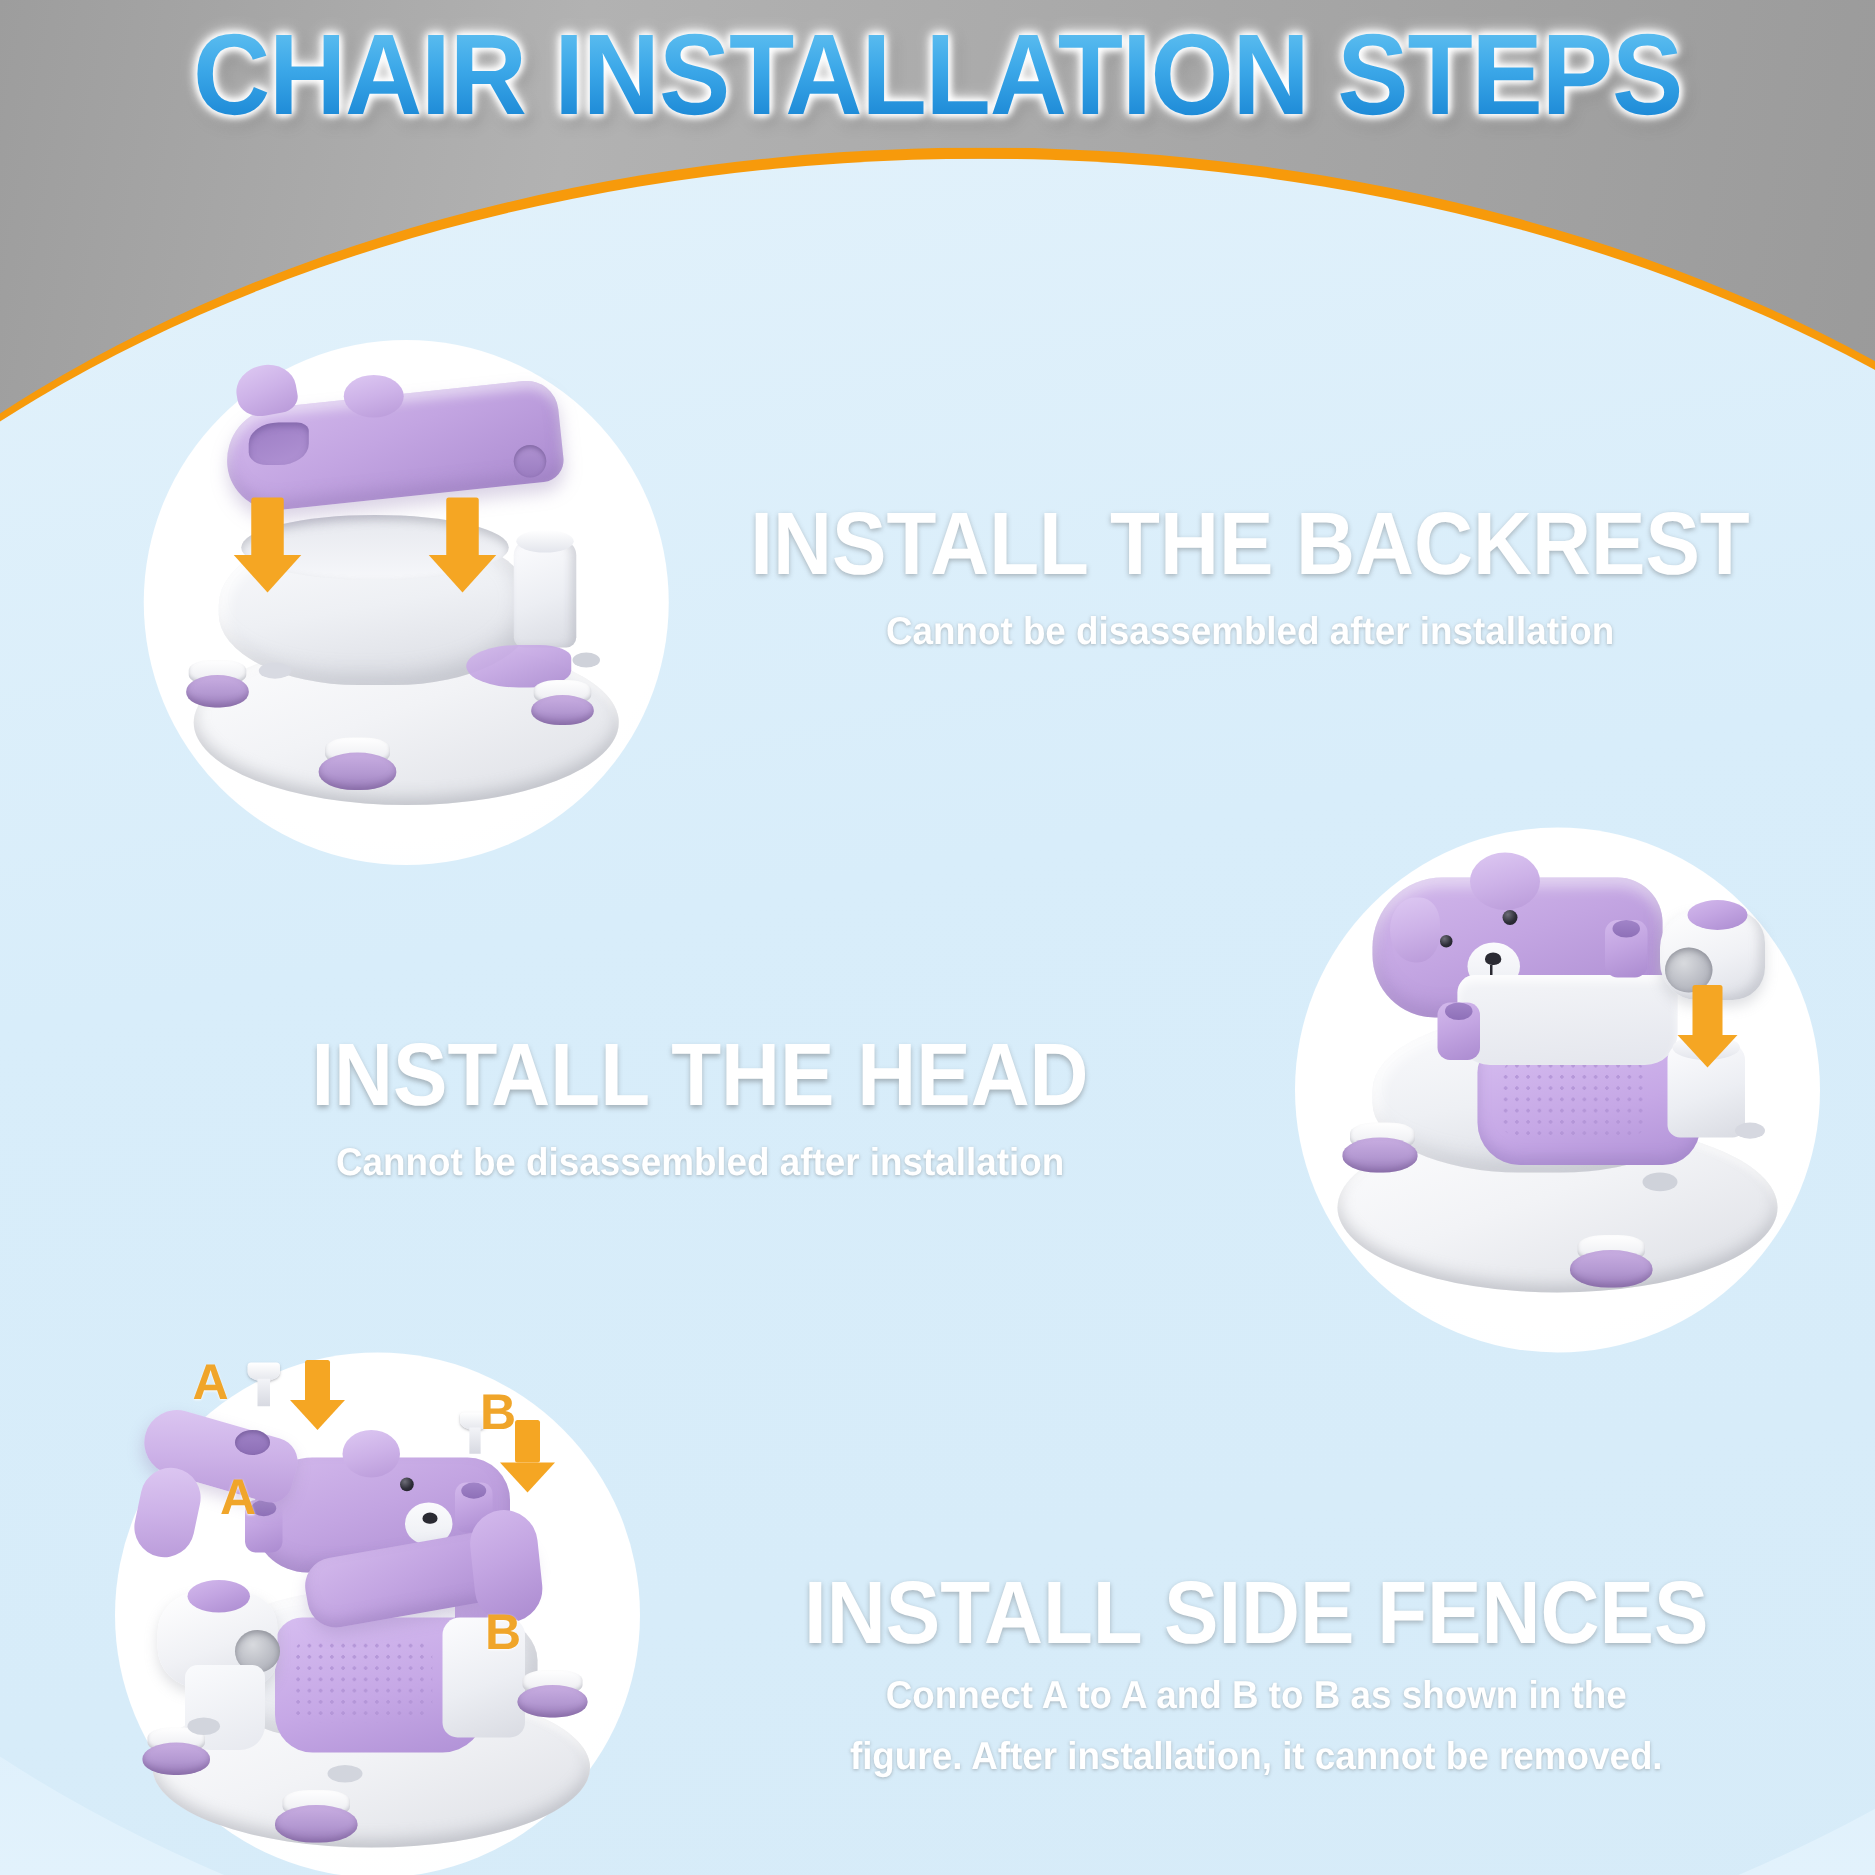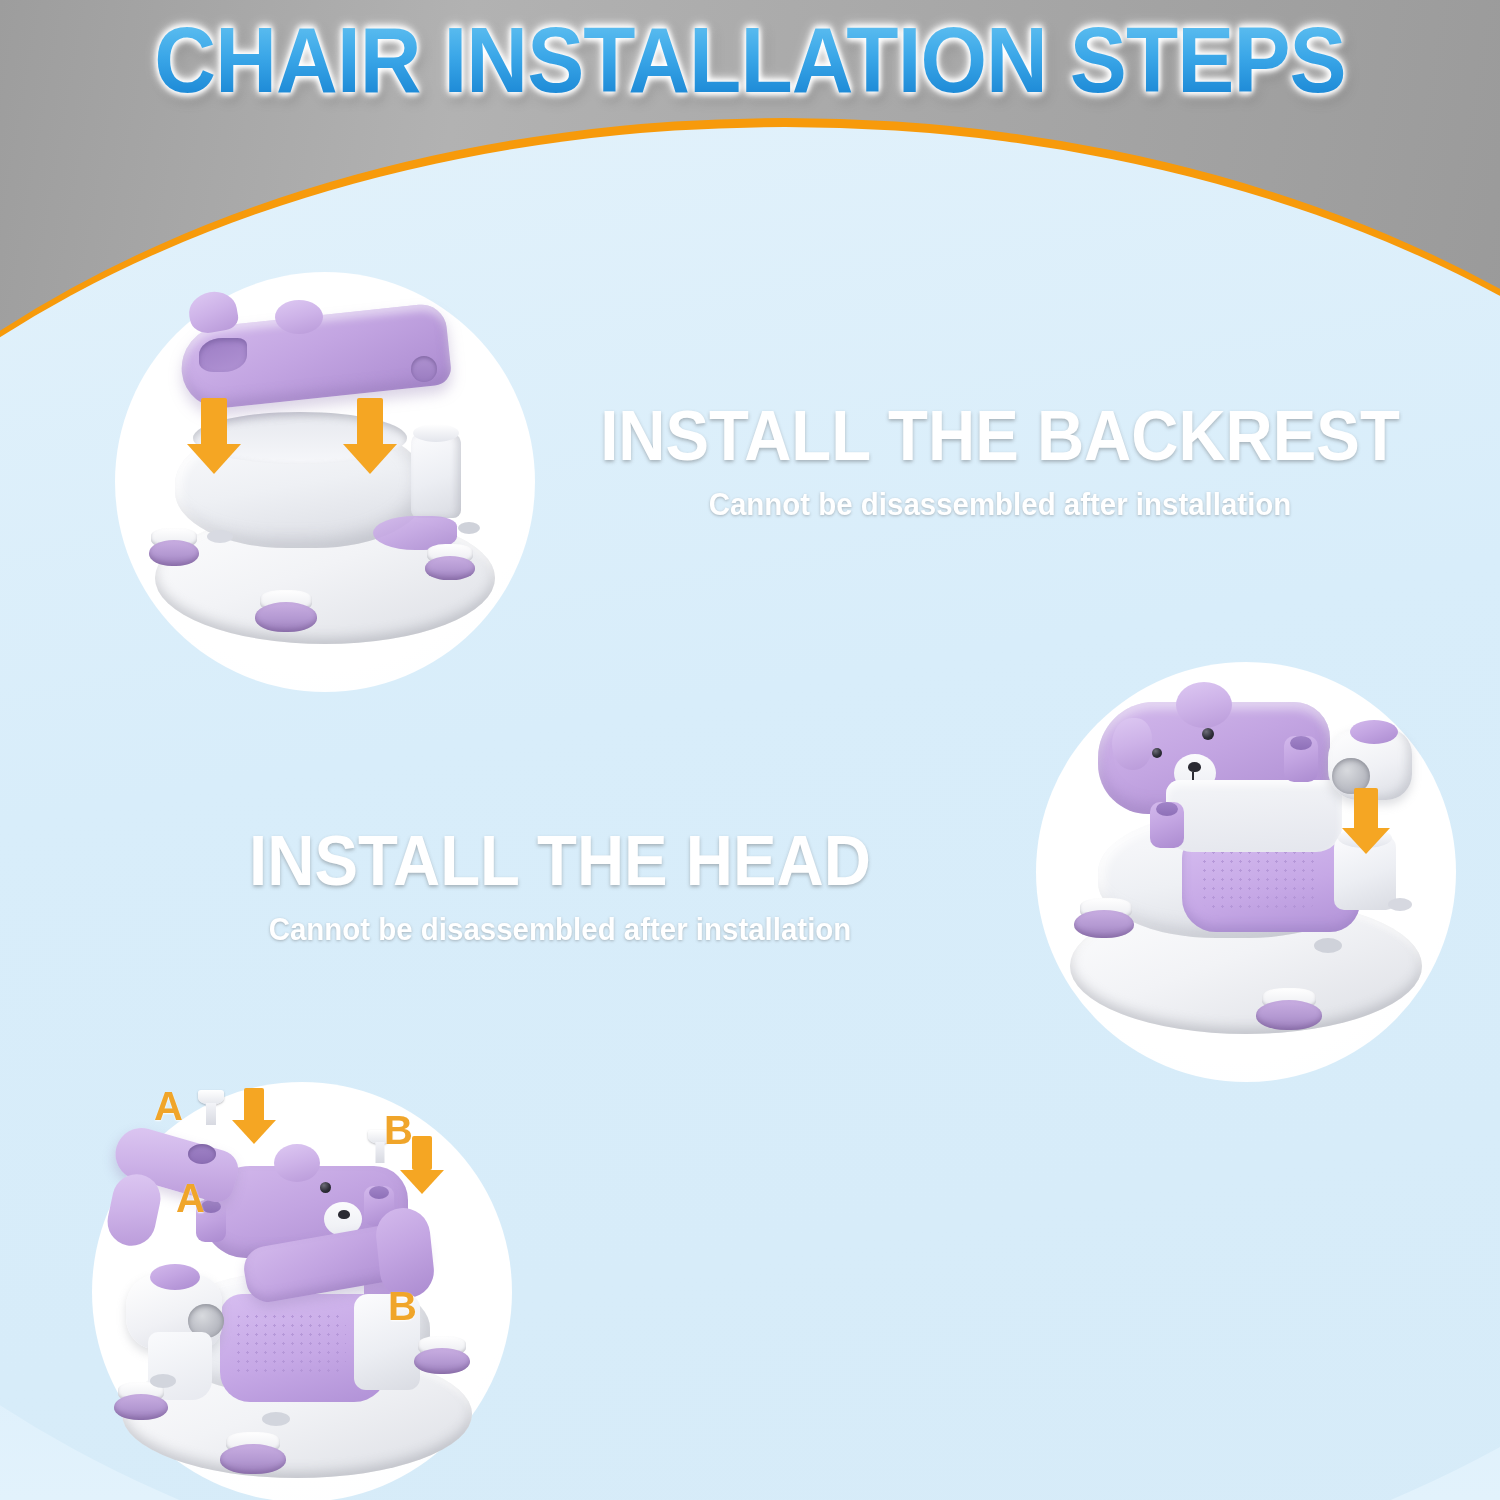--- a/index.html
+++ b/index.html
@@ -359,20 +359,25 @@
       <div class="pc suction-cap" style="left:44px; top:236px; width:52px; height:22px;"></div>
       <div class="pc suction" style="left:38px; top:248px; width:60px; height:28px;"></div>
       <div class="pc suction-cap" style="left:226px; top:326px; width:54px; height:22px;"></div>
       <div class="pc suction" style="left:220px; top:338px; width:66px; height:30px;"></div>
       <div class="pc" style="left:278px; top:276px; width:28px; height:15px; border-radius:50%; background:#cfd2da;"></div>
       <div class="pc" style="left:352px; top:236px; width:24px; height:13px; border-radius:50%; background:#d6d8e0;"></div>
     </div>
   </div>
 
   <div class="pill pill-3"></div>
+  <div class="pill-text txt-3">
+    <div class="pill-head">INSTALL SIDE FENCES</div>
+    <div class="pill-sub">Connect A to A and B to B as shown in the</div>
+    <div class="pill-sub">figure. After installation, it cannot be removed.</div>
+  </div>
 
   <div class="photo-circle circle-3">
     <div class="photo-stage">
 
       <div class="pc base-plate" style="left:30px; top:268px; width:350px; height:128px;"></div>
 
       <div class="pc bowl" style="left:74px; top:190px; width:264px; height:122px; border-radius:46% 46% 44% 44%;"></div>
 
       <div class="pc seat-pad" style="left:128px; top:212px; width:168px; height:108px; border-radius:22px 18px 34px 30px;"></div>
       <div class="dots" style="left:142px; top:230px; width:112px; height:66px; border-radius:14px;"></div>

